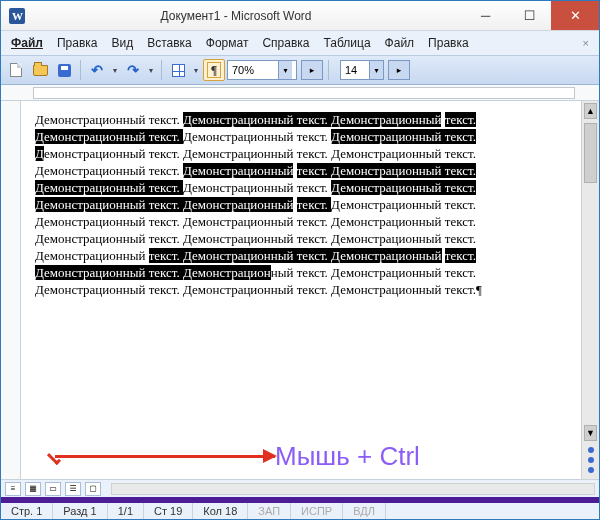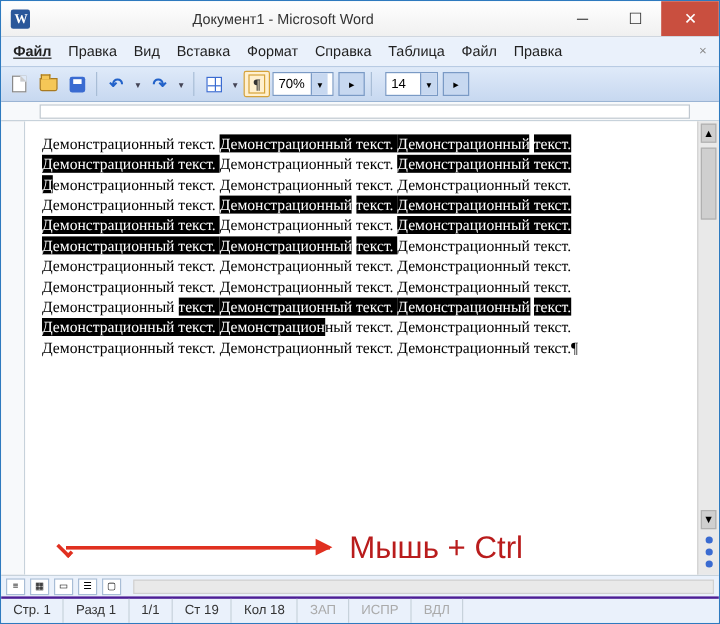--- a/index.html
+++ b/index.html
@@ -14,40 +14,40 @@
   .winbtn.close { background:#c94f3f; color:#fff; width:48px;}
   .menubar { height:24px; background:#eaf1fb; display:flex; align-items:center; padding:0 4px; gap:2px; font-size:12px; color:#222;}
   .menuitem { padding:2px 6px; }
   .menuitem u { text-decoration:underline;font-weight:bold;}
   .menuxtra { margin-left:auto; font-size:11px; color:#888; padding-right:6px;}
   .toolbar { height:30px; background:linear-gradient(#dfeaf9,#c7d8f0); border-top:1px solid #b8cbe3; border-bottom:1px solid #9ab4d4; display:flex; align-items:center; padding:0 4px; gap:2px;}
   .tbtn { height:22px; min-width:22px; border:1px solid transparent; border-radius:2px; display:flex; align-items:center; justify-content:center; padding:0 2px;}
   .tdrop { width:10px; display:flex; align-items:center; justify-content:center; font-size:8px; color:#445;}
   .tsep { width:1px; height:20px; background:#a8bdd6; margin:0 3px;}
   .zoombox, .fontsize { height:20px; border:1px solid #7a9ac5; background:#fff; font-size:11px; display:flex; align-items:center;}
-  .zoombox { width:51px; padding:0 4px;align-items:center;}
+  .zoombox { width:70px; padding:0 4px;align-items:center;}
   .zoombox .dd, .fontsize .dd { margin-left:auto; width:14px; background:#c7d8f0; display:flex; align-items:center; justify-content:center; font-size:8px; height:100%; border-left:1px solid #7a9ac5;}
   .fontsize { width:44px; padding-left:4px; margin-left:6px;}
   .qbtn { height:20px; width:22px; border:1px solid #7a9ac5; background:#c7d8f0; display:flex; align-items:center; justify-content:center; font-size:9px; margin-left:2px;}
   .ruler { height:16px; background:#f7f9fb; border-bottom:1px solid #c7d2db; position:relative;}
   .ruler .strip { position:absolute; left:32px; right:24px; top:2px; height:12px; background:#fff; border:1px solid #c0c8d0;}
   .docarea { flex:1; display:flex; overflow:hidden; background:#f0f0f0;}
   .vruler { width:20px; background:#f7f9fb; border-right:1px solid #c7d2db;}
   .page { flex:1; background:#fff; padding:10px 8px 0 14px; font-family:"Times New Roman", serif; font-size:13px; line-height:17px; color:#000; overflow:hidden; position:relative;}
   .rscroll { width:18px; background:#e9e9e9; border-left:1px solid #d0d0d0; position:relative;}
   .rscroll .thumb { position:absolute; top:22px; left:2px; right:2px; height:60px; background:#cfcfcf; border:1px solid #b0b0b0;}
   .rscroll .arrow { position:absolute; left:2px; right:2px; height:16px; background:#cfcfcf; display:flex;align-items:center;justify-content:center; font-size:9px; border:1px solid #b0b0b0;}
   .rscroll .au { top:2px;} .rscroll .ad { bottom:38px;}
   .rscroll .dot { position:absolute; left:6px; width:6px; height:6px; border-radius:3px; background:#3a6bd1;}
   .hl { background:#000; color:#fff;}
-  .annot { position:absolute; bottom:14px; left:34px; color:#b91c1c; font-size:26px; font-family: Arial; display:flex; align-items:center; gap:16px;}
+  .annot { position:absolute; bottom:14px; left:34px; color:#8b5cf6; font-size:26px; font-family: Arial; display:flex; align-items:center; }
   .arrowline { width:220px; height:3px; background:#e03020; position:relative;}
   .arrowline::after { content:""; position:absolute; right:-2px; top:-6px; border-left:14px solid #e03020; border-top:7px solid transparent; border-bottom:7px solid transparent;}
   .arrowline::before { content:""; position:absolute; left:-4px; top:-4px; width:3px; height:11px; border-left:3px solid #e03020; border-bottom:3px solid #e03020; transform:rotate(-45deg);}
-  .statusbar { height:22px; background:#eaf1fb; border-top:2px solid #4c1d95; display:flex; align-items:center; font-size:11px; color:#333;text-align:center;}
+  .statusbar { height:22px; background:#eaf1fb; border-top:6px solid #4c1d95; display:flex; align-items:center; font-size:11px; color:#333;text-align:center;}
   .sb-cell { padding:0 10px; border-right:1px solid #c7d2db; height:100%; display:flex; align-items:center;}
   .sb-dim { color:#aaa;}
   .viewbar { height:18px; background:#eaf1fb; border-top:1px solid #c7d2db; display:flex; align-items:center; padding:0 4px; gap:4px;}
   .vbtn { width:16px; height:14px; border:1px solid #a8bdd6; background:#fff; font-size:8px; display:flex; align-items:center; justify-content:center;}
   .hscroll { flex:1; height:12px; background:#e9e9e9; border:1px solid #d0d0d0; margin-left:6px;}
   
   .i-new { width:12px; height:14px; background:#fff; border:1px solid #888; position:relative;}
   .i-new::after{content:"";position:absolute;top:-1px;right:-1px;border-top:5px solid #dfeaf9;border-left:5px solid #ccc;}
   .i-open { width:15px; height:11px; background:#f5c757; border:1px solid #a87a20; border-radius:0 0 2px 2px; position:relative;}
   .i-open::before{content:"";position:absolute;top:-4px;left:0;width:6px;height:3px;background:#f5c757;border:1px solid #a87a20;border-bottom:none;}

